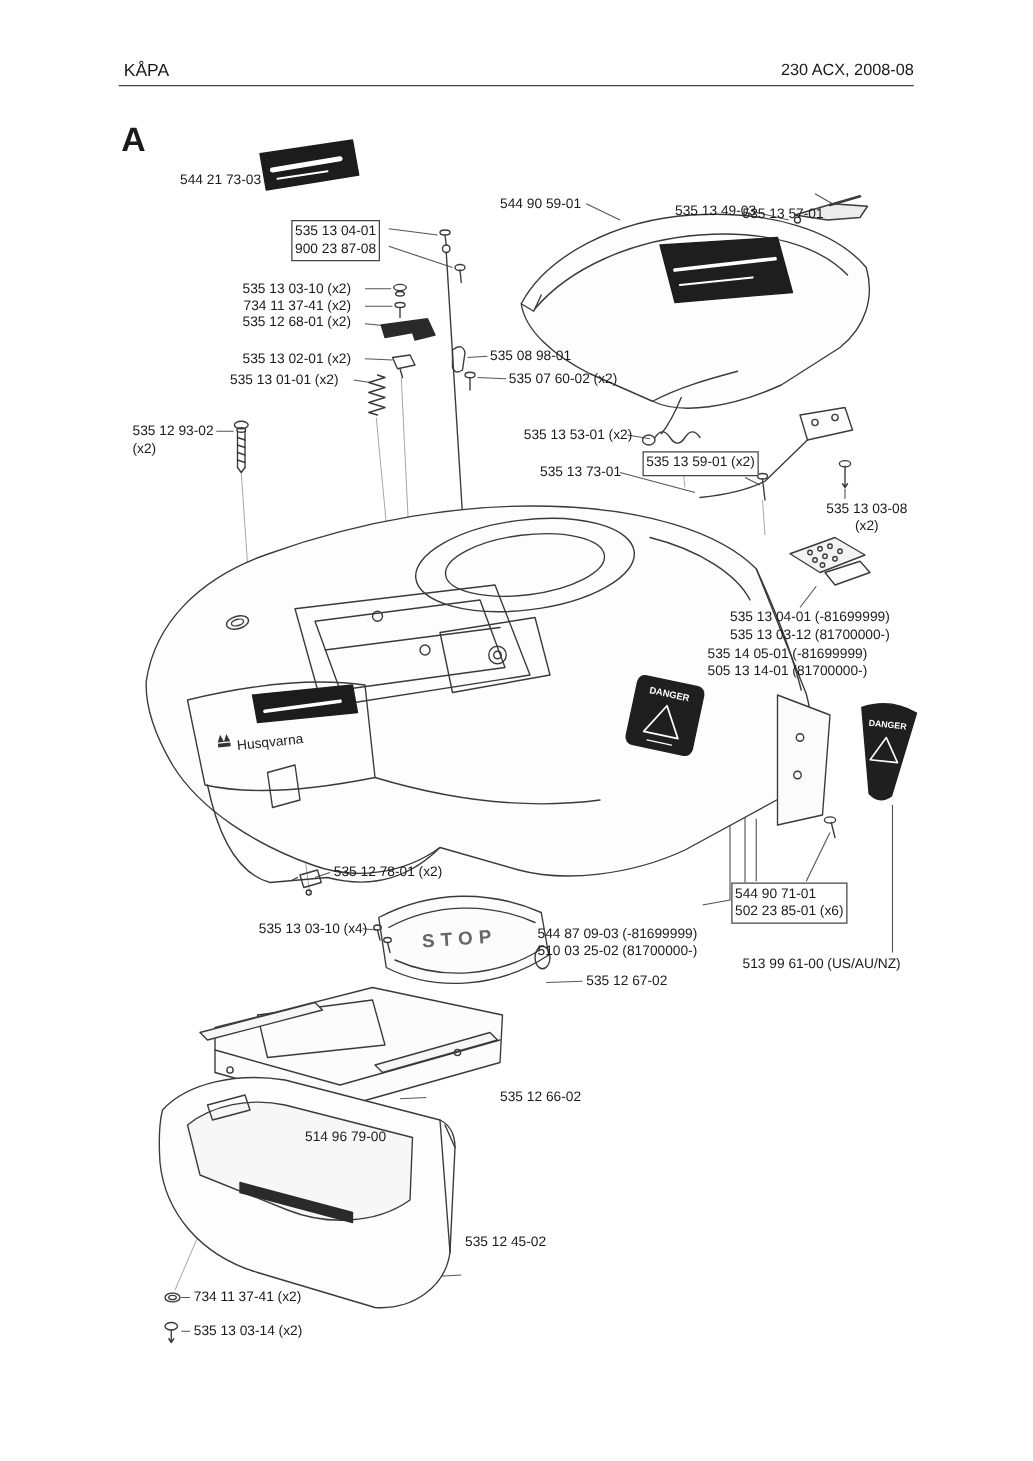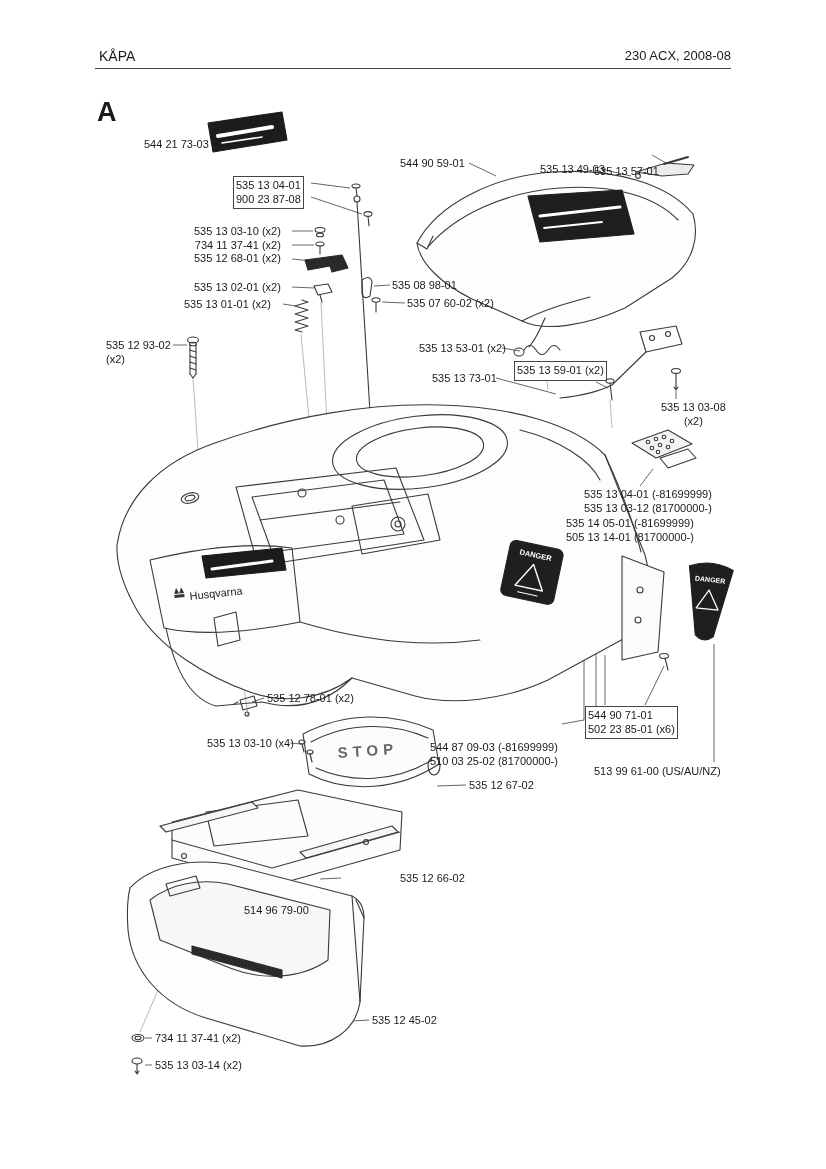--- a/index.html
+++ b/index.html
@@ -319,21 +319,21 @@
       </div>
       <div class="callout" style="left: 469px; top: 779px;">
         <div>535 12 67-02</div>
       </div>
       <div class="callout" style="left: 364px; top: 872px; margin-left: 36px;">
         <div>535 12 66-02</div>
       </div>
       <div class="callout" style="left: 244px; top: 904px;">
         <div>514 96 79-00</div>
       </div>
-      <div class="callout" style="left: 372px; top: 1014px;">
+      <div class="callout" style="left: 372px; top: 988px;">
         <div>535 12 45-02</div>
       </div>
       <div class="callout" style="left: 155px; top: 1032px;">
         <div>734 11 37-41 <b>(x2)</b></div>
       </div>
       <div class="callout" style="left: 155px; top: 1059px;">
         <div>535 13 03-14 <b>(x2)</b></div>
       </div>
     </div>
 

